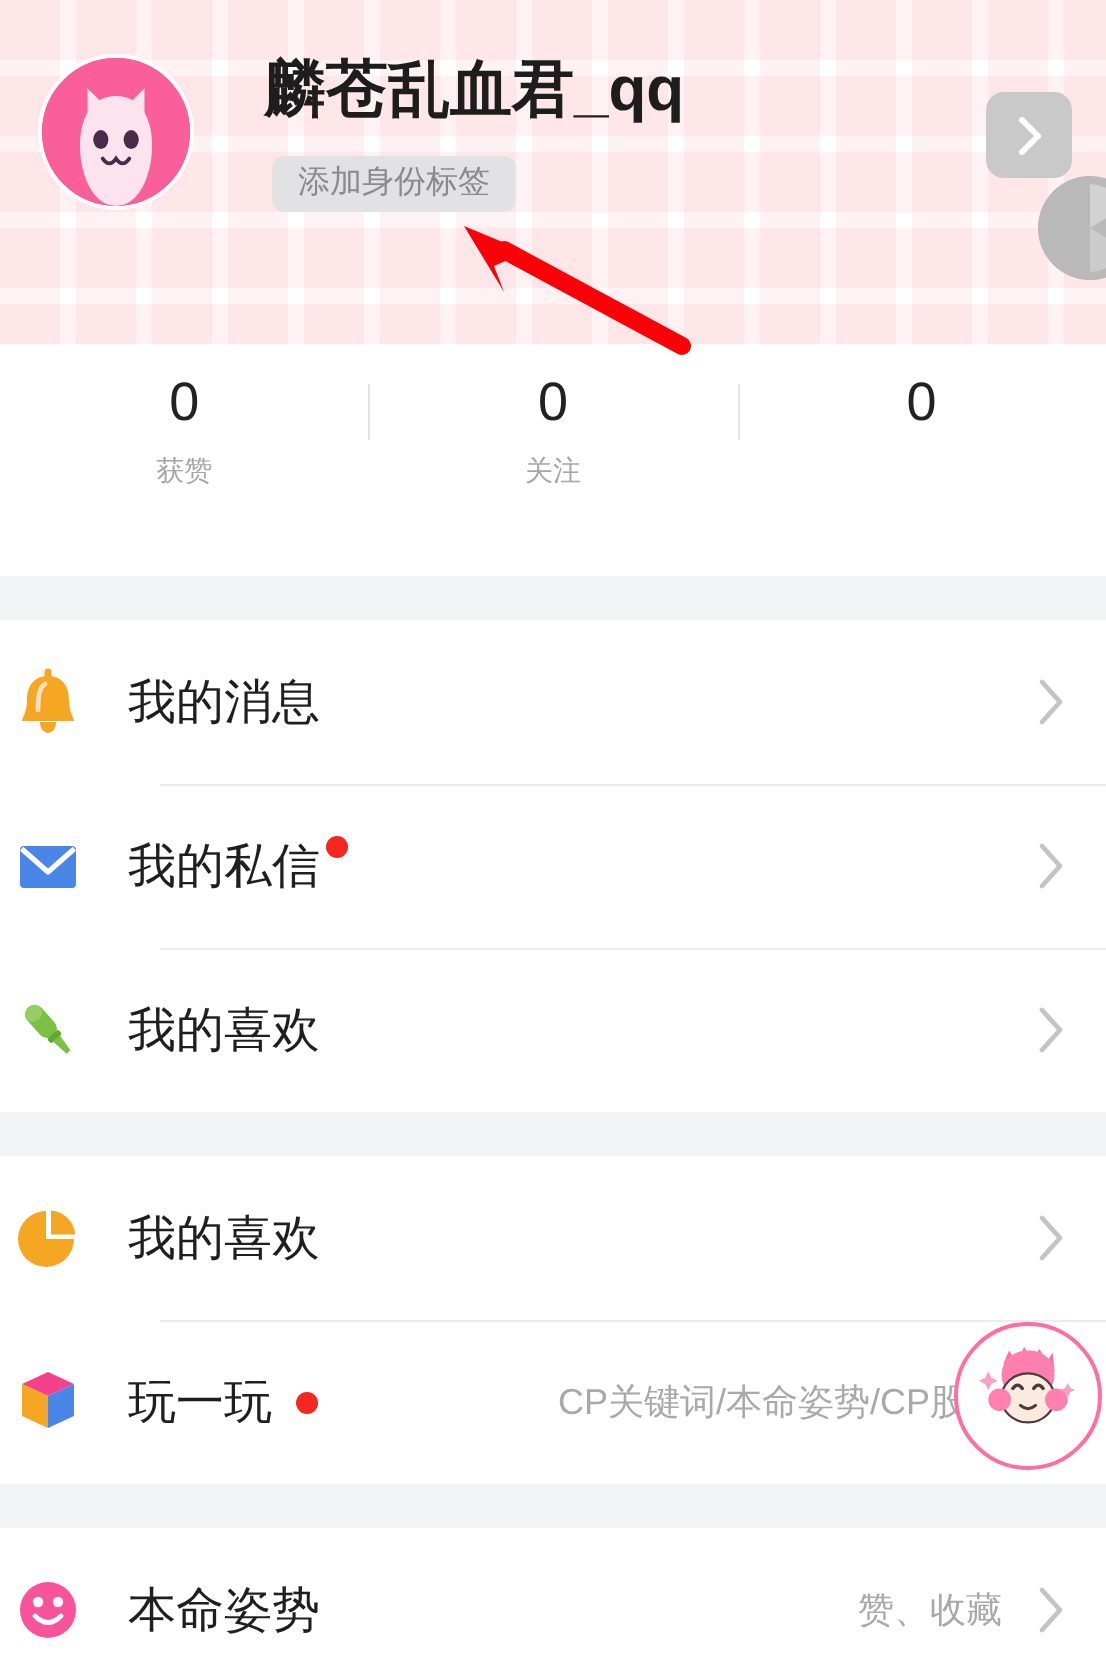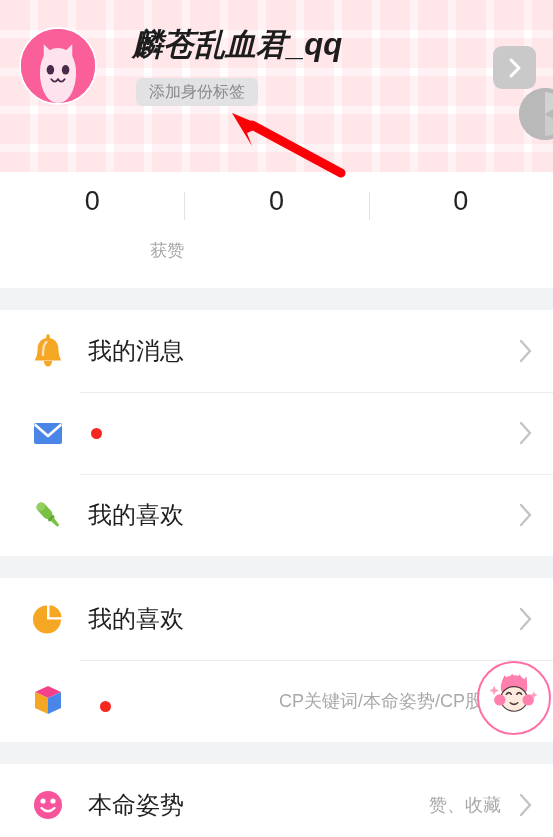--- a/index.html
+++ b/index.html
@@ -57,21 +57,20 @@
 
   .display-name {
     position: absolute;
     left: 132px;
     top: 24px;
     font-size: 31px;
     font-weight: bold;
     color: #1d1d1d;
     letter-spacing: 0px;
     white-space: nowrap;
-    font-style: italic;
   }
   .identity-tag {
     position: absolute;
     left: 136px;
     top: 78px;
     height: 28px;
     line-height: 28px;
     padding: 0 13px;
     border-radius: 6px;
     background: #e2e2e4;
@@ -138,40 +137,39 @@
     height: 28px;
     background: #e3e3e3;
   }
   .stat-value {
     font-size: 27px;
     color: #222222;
     line-height: 34px;
     font-weight: normal;
   }
   .stat-label {
-    margin-top: 21px;
-    font-size: 17px;
+    margin-top: 9px;
+    font-size: 14px;
     color: #a6a6a6;
-    text-align: right;
   }
 
   
   .band {
     height: 22px;
     background: #f2f3f5;
   }
   .list-group {
     background: #ffffff;
   }
   .row {
     position: relative;
     height: 82px;
     display: flex;
     align-items: center;
-    padding-left: 28px;
+    padding-left: 4px;
     padding-right: 20px;
     box-sizing: border-box;
   }
   .row + .row::before {
     content: "";
     position: absolute;
     left: 80px;
     right: 0;
     top: 0;
     height: 1px;
@@ -284,20 +282,21 @@
   </div>
 </div>
 
 <div class="stats">
   <div class="stat">
     <div class="stat-value">0</div>
     <div class="stat-label">获赞</div>
   </div>
   <div class="stat">
     <div class="stat-value">0</div>
+    <div class="stat-label">关注</div>
   </div>
   <div class="stat">
     <div class="stat-value">0</div>
   </div>
 </div>
 
 <div class="band"></div>
 
 <div class="list-group">
 
@@ -323,20 +322,21 @@
   </div>
 
   <div class="row">
     <div class="row-icon">
       <svg width="40" height="40" viewBox="0 0 40 40">
         <rect x="6" y="10" width="28" height="21" rx="2" fill="#4a86e8"></rect>
         <path d="M6.8 11.4 L20 23 L33.2 11.4" stroke="#ffffff" stroke-width="2.6" fill="none" stroke-linejoin="round"></path>
       </svg>
     </div>
     <div class="row-label">
+      <span>我的私信</span>
       <span class="dot-badge"></span>
     </div>
     <div class="row-spacer"></div>
     <div class="row-sub"></div>
     <div class="chev">
       <svg width="15" height="26" viewBox="0 0 15 26">
         <path d="M3 3 L12 13 L3 23" stroke="#c4c4c4" stroke-width="2.4" fill="none" stroke-linecap="round" stroke-linejoin="round"></path>
       </svg>
     </div>
   </div>
@@ -391,20 +391,21 @@
 
   <div class="row">
     <div class="row-icon">
       <svg width="40" height="40" viewBox="0 0 40 40">
         <path d="M20 5 L33 11 L20 17 L7 11 Z" fill="#f5418b"></path>
         <path d="M7 11 L20 17 L20 33 L7 27 Z" fill="#f5a623"></path>
         <path d="M33 11 L33 27 L20 33 L20 17 Z" fill="#4a86e8"></path>
       </svg>
     </div>
     <div class="row-label">
+      <span>玩一玩</span>
       <span class="dot-badge inline-gap"></span>
     </div>
     <div class="row-spacer"></div>
     <div class="row-sub">CP关键词/本命姿势/CP股市</div>
     <div class="chev">
       <svg width="15" height="26" viewBox="0 0 15 26">
         <path d="M3 3 L12 13 L3 23" stroke="#c4c4c4" stroke-width="2.4" fill="none" stroke-linecap="round" stroke-linejoin="round"></path>
       </svg>
     </div>
   </div>

